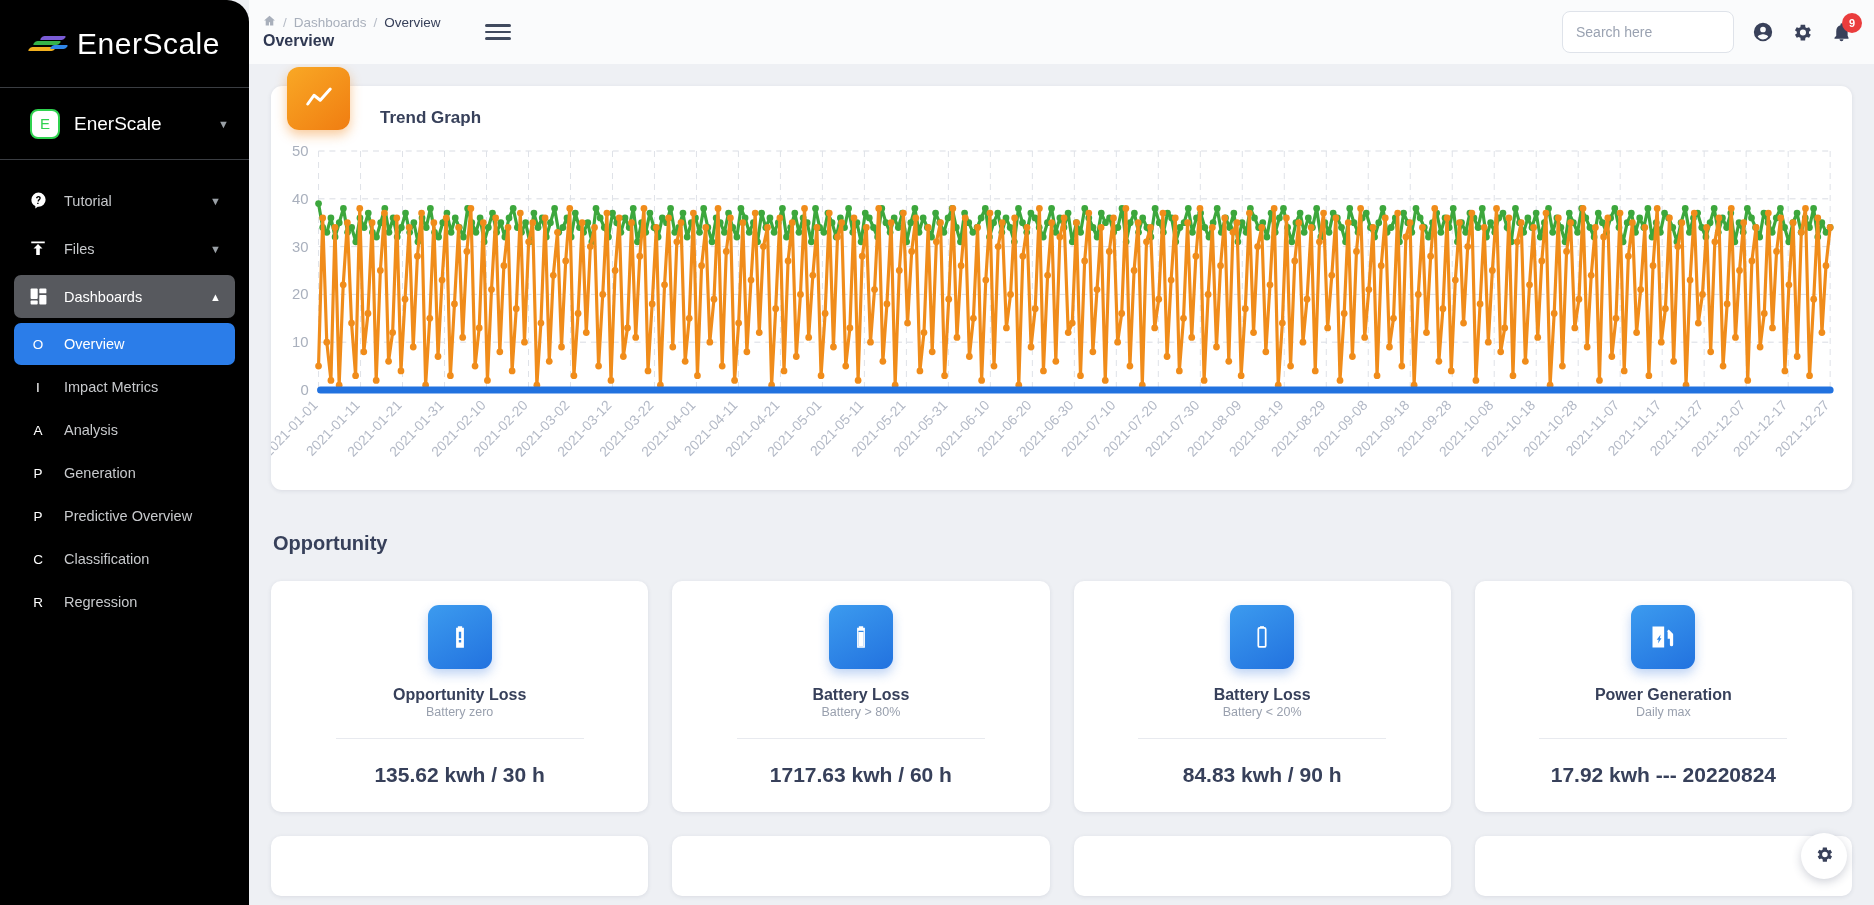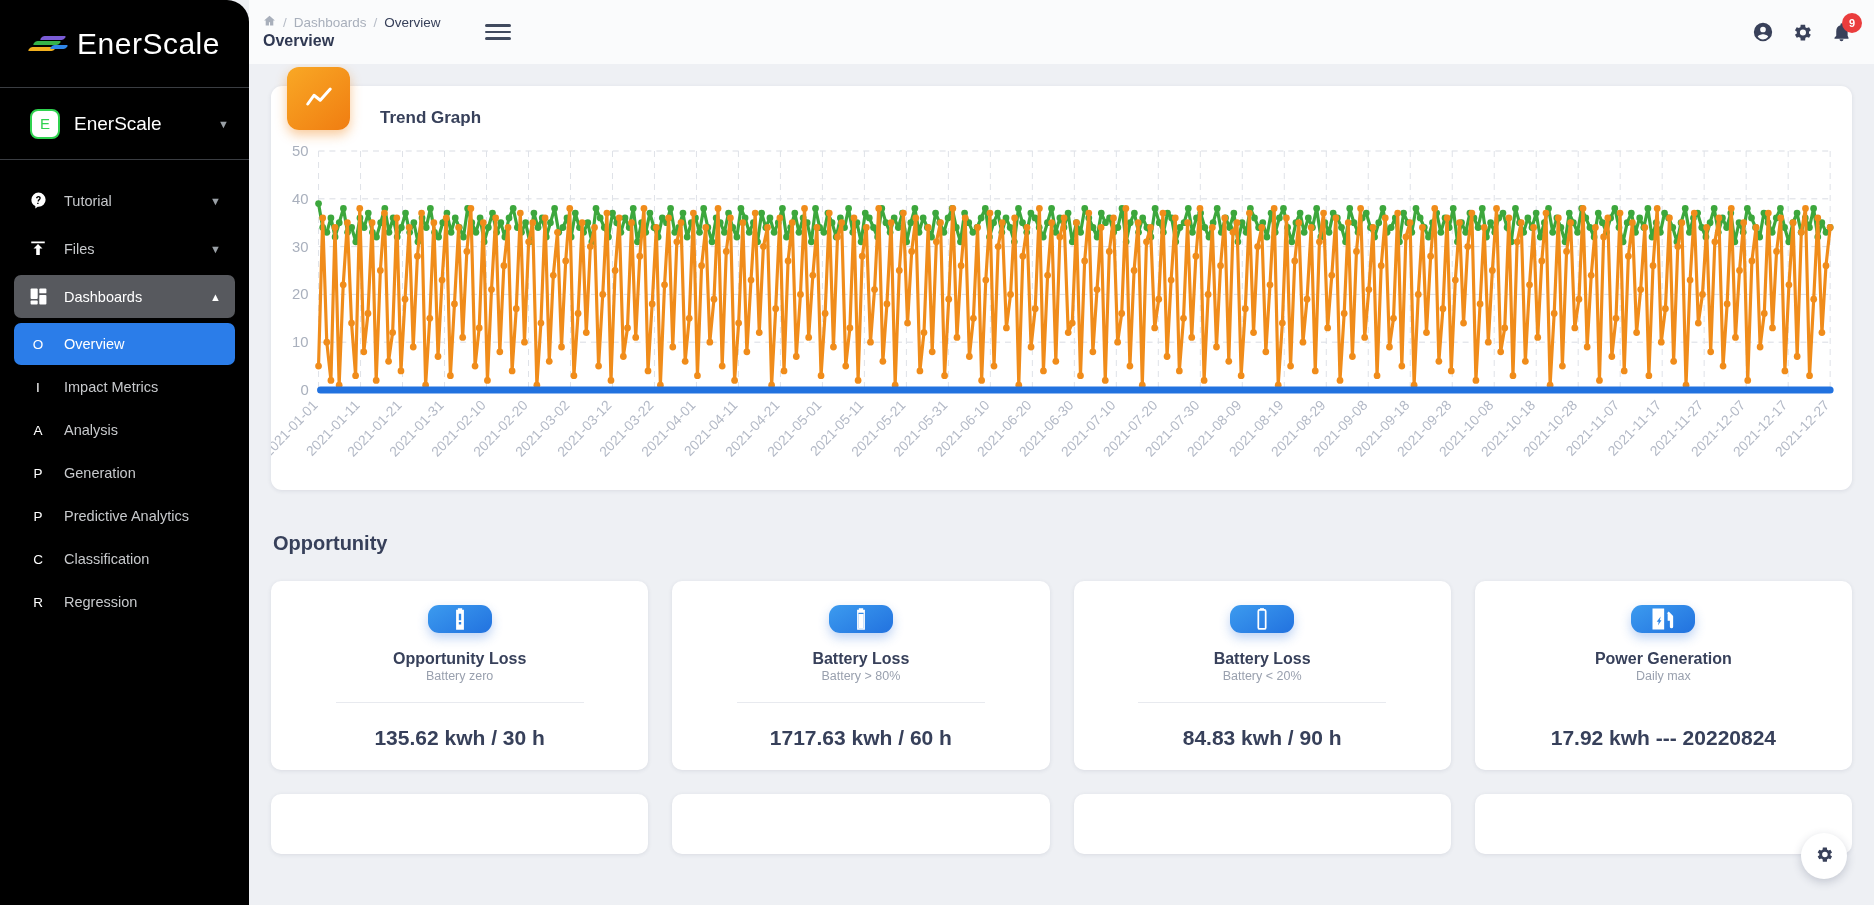--- a/index.html
+++ b/index.html
@@ -146,21 +146,21 @@
   .section-title {
     font-size: 20px; font-weight: bold; color: #37405a;
     margin: 42px 0 0 2px;
   }
   .cards-row { display: flex; gap: 24px; margin-top: 26px; }
   .fc-card {
     flex: 1; background: #fff; border-radius: 10px;
     box-shadow: 0 1px 4px rgba(40,50,80,.10);
     padding: 24px 24px 20px;
     display: flex; flex-direction: column; align-items: center;
-    height: 189px;
+    height: 231px;
   }
   .fc-icon {
     width: 64px; height: 64px; border-radius: 11px;
     background: linear-gradient(150deg,#3c9bef,#2272df);
     box-shadow: 0 5px 11px rgba(40,110,220,.30);
     display: flex; align-items: center; justify-content: center;
     margin-bottom: 17px;
   }
   .fc-label { font-size: 16px; font-weight: bold; color: #37405a; }
   .fc-sub { font-size: 12.5px; color: #99a0ae; margin-top: 1px; }
@@ -249,21 +249,21 @@
       <div class="sub-item">
         <span class="si-letter">A</span>
         <span>Analysis</span>
       </div>
       <div class="sub-item">
         <span class="si-letter">P</span>
         <span>Generation</span>
       </div>
       <div class="sub-item">
         <span class="si-letter">P</span>
-        <span>Predictive Analytics</span>
+        <span>Predictive Overview</span>
       </div>
       <div class="sub-item">
         <span class="si-letter">C</span>
         <span>Classification</span>
       </div>
       <div class="sub-item">
         <span class="si-letter">R</span>
         <span>Regression</span>
       </div>
 
@@ -288,20 +288,21 @@
         <div class="page-title">Overview</div>
       </div>
 
       <div class="hamburger">
         <span></span>
           <span></span>
           <span></span>
       </div>
 
       <div class="topbar-right">
+        <input class="search-box" value="" placeholder="Search here" style="">
         <span class="icon-btn">
           <svg width="22" height="22" viewBox="0 0 24 24" fill="#39415a">
               <path d="M12 2a10 10 0 100 20 10 10 0 000-20zm0 4.2a3.1 3.1 0 110 6.2 3.1 3.1 0 010-6.2zm0 13.9c-2.3 0-4.4-1.1-5.7-2.9.3-1.8 3.7-2.8 5.7-2.8s5.4 1 5.7 2.8a7 7 0 01-5.7 2.9z"></path>
             </svg>
         </span>
         <span class="icon-btn">
           <svg width="21" height="21" viewBox="0 0 24 24" fill="#39415a">
               <path d="M19.4 13a7.8 7.8 0 000-2l2.1-1.6-2-3.5-2.5 1a7.7 7.7 0 00-1.7-1L15 3H9.9l-.3 2.9c-.6.2-1.2.6-1.7 1l-2.5-1-2 3.5L5.5 11a7.8 7.8 0 000 2l-2.1 1.6 2 3.5 2.5-1c.5.4 1.1.8 1.7 1l.3 2.9H15l.3-2.9c.6-.2 1.2-.6 1.7-1l2.5 1 2-3.5-2.1-1.6zM12.5 15.5a3.5 3.5 0 110-7 3.5 3.5 0 010 7z"></path>
             </svg>
         </span>

